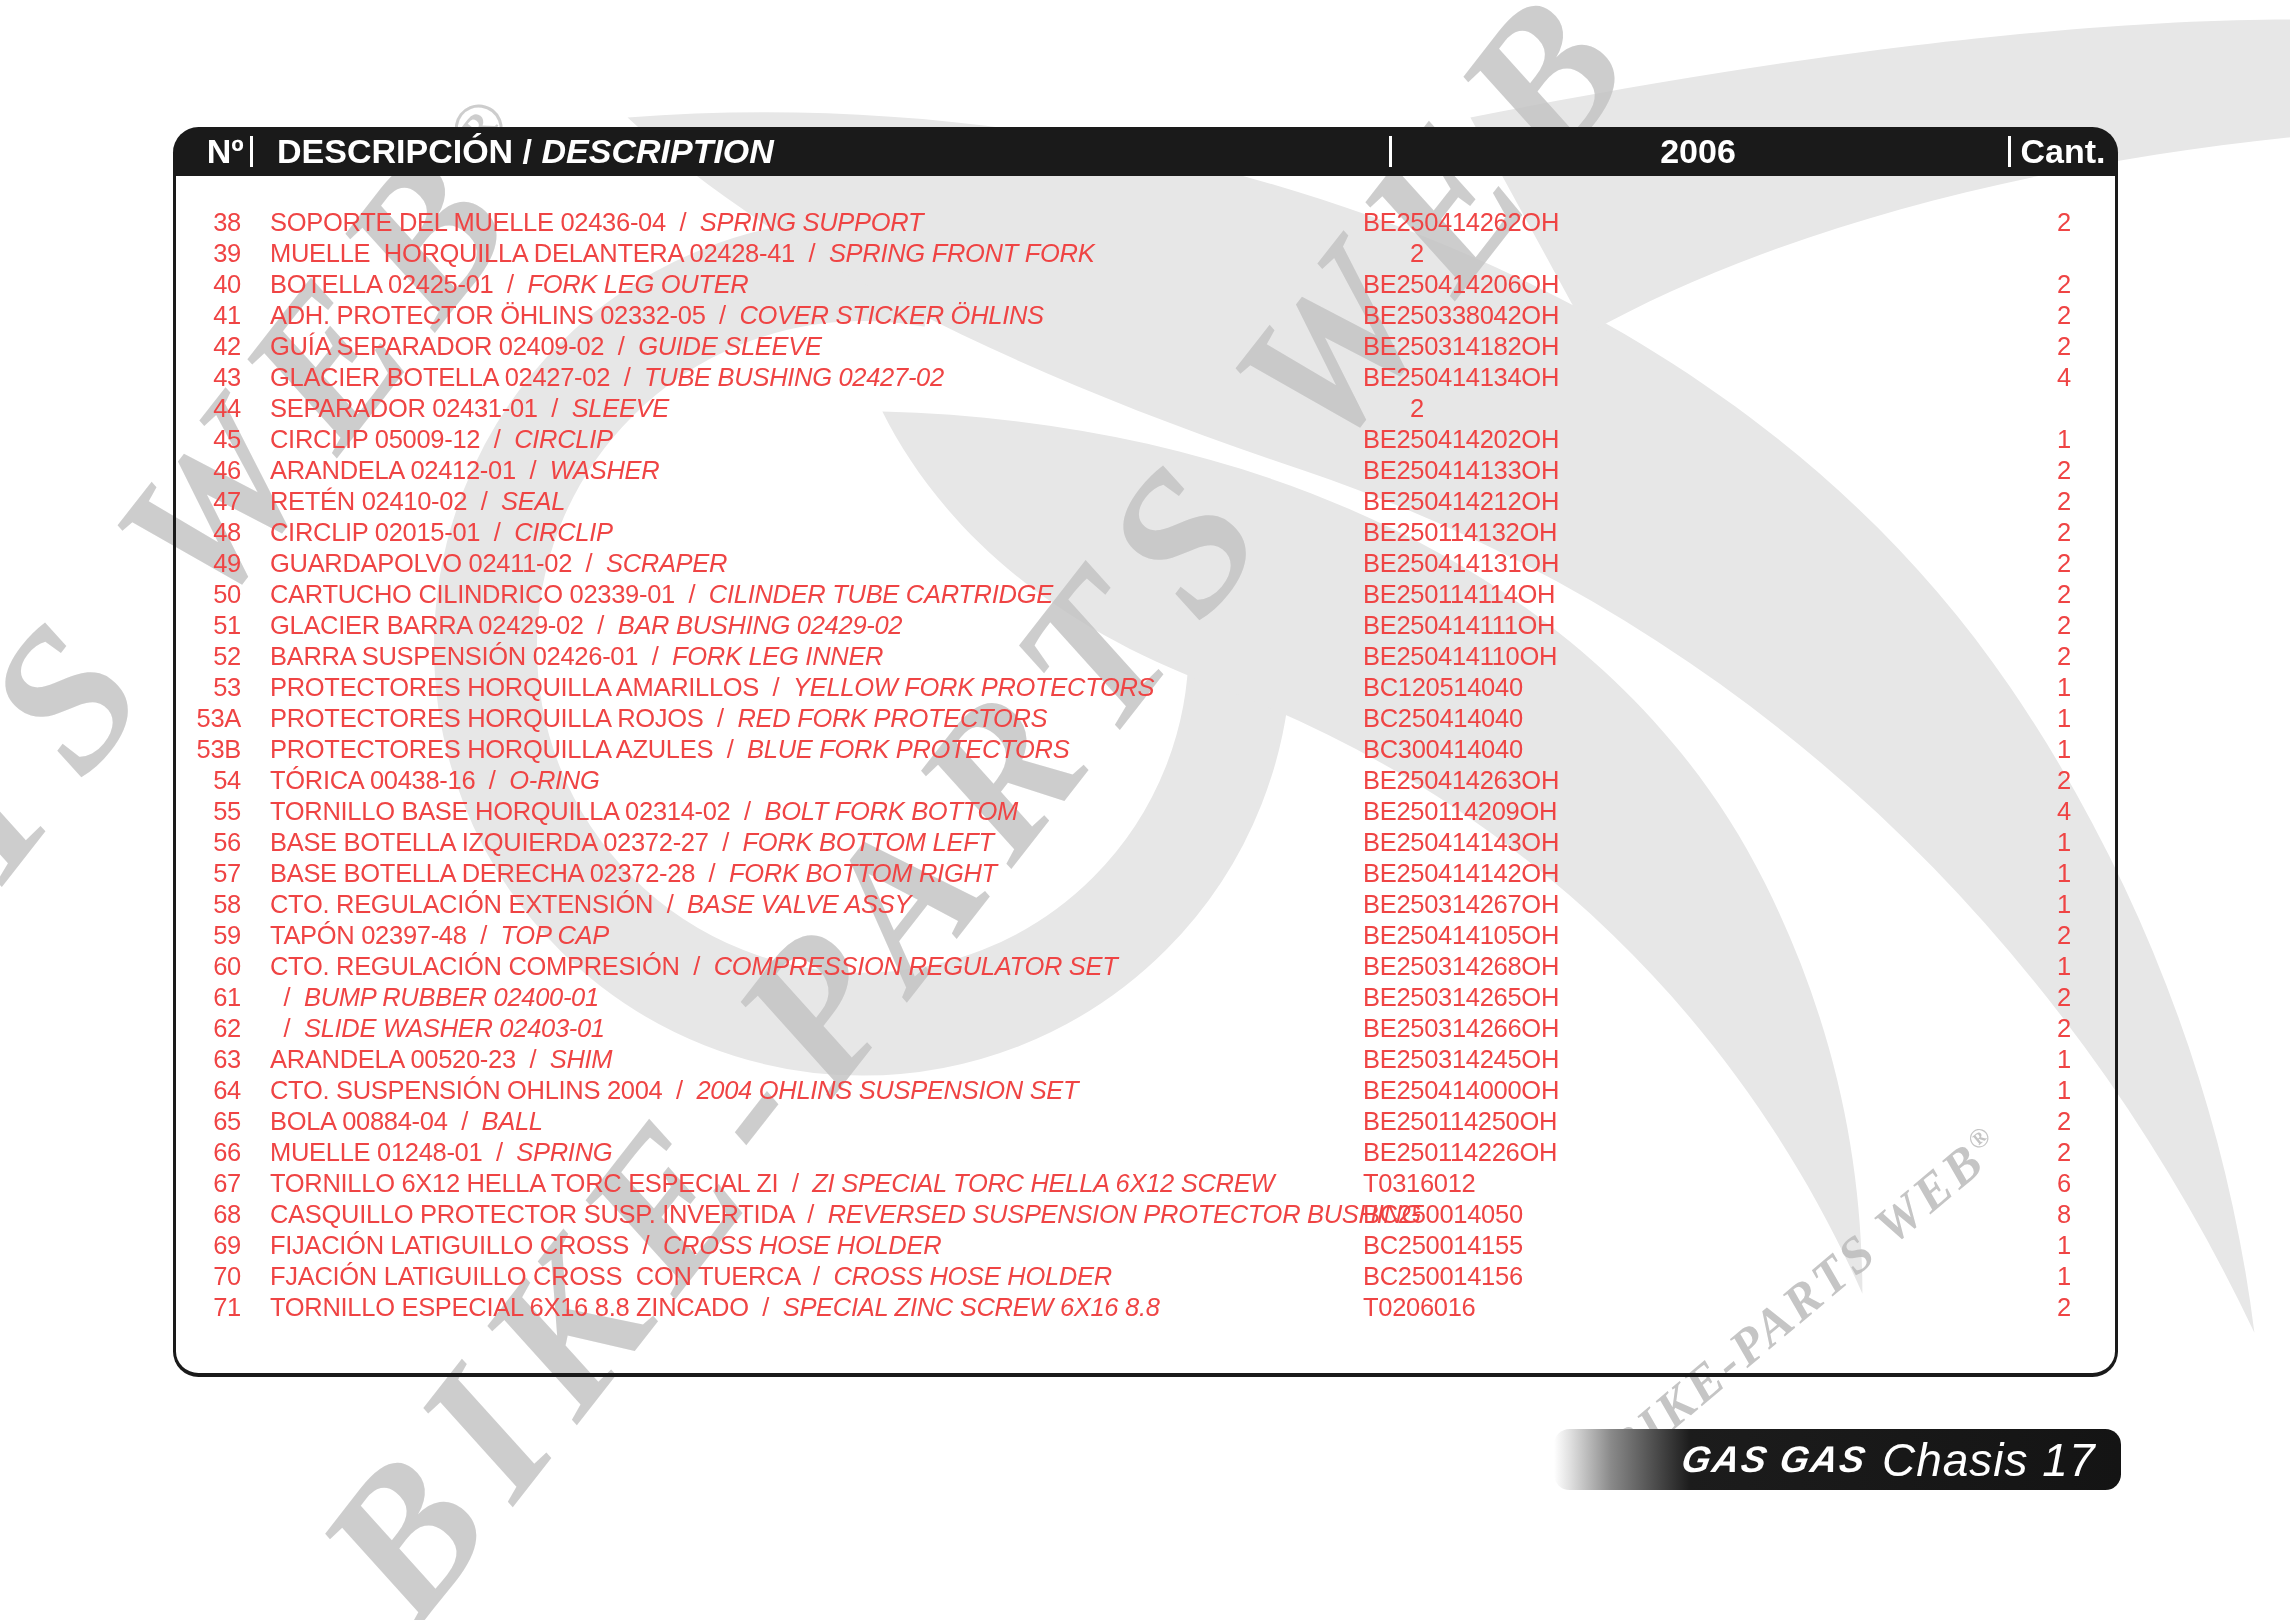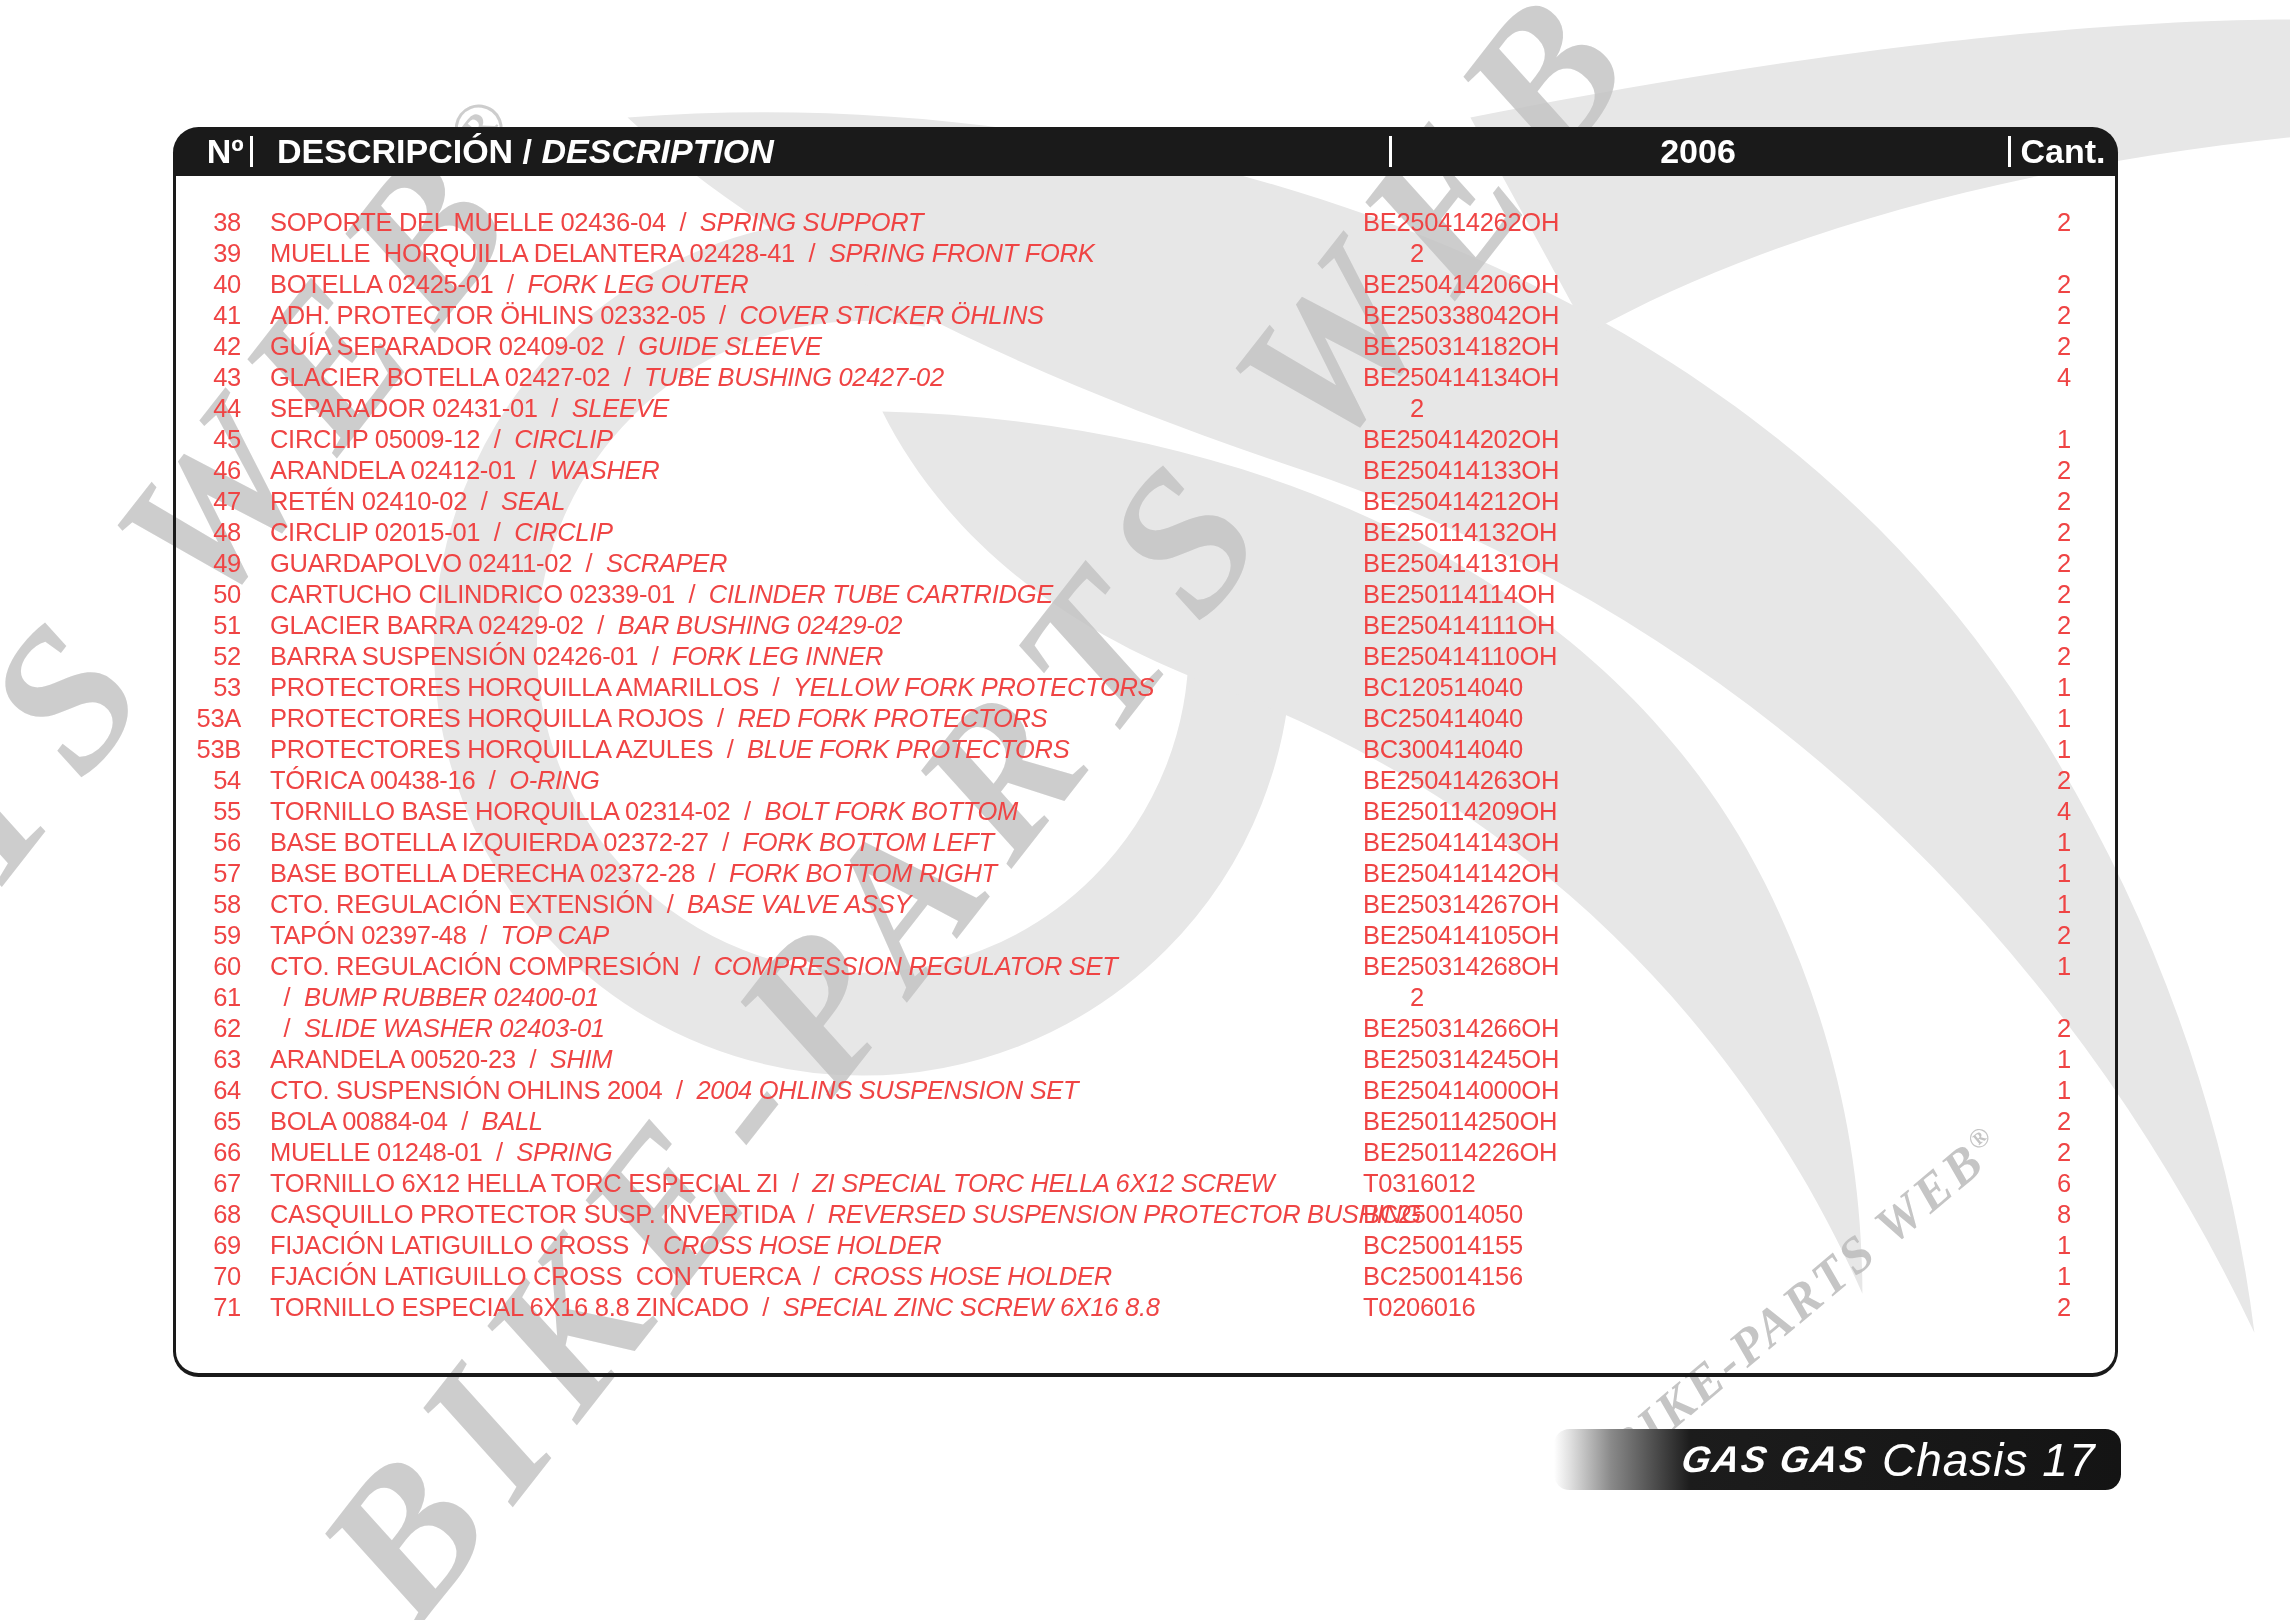--- a/index.html
+++ b/index.html
@@ -284,20 +284,21 @@
     <div class="row">
       <div class="cell no">60</div>
       <div class="cell desc"><span class="es">CTO. REGULACIÓN COMPRESIÓN</span><span class="sp">  /  </span><span class="en">COMPRESSION REGULATOR SET</span></div>
       <div class="cell part">BE250314268OH</div>
       <div class="cell qty">1</div>
     </div>
 
     <div class="row">
       <div class="cell no">61</div>
       <div class="cell desc"><span class="es"></span><span class="sp">  /  </span><span class="en">BUMP RUBBER 02400-01</span></div>
+      <div class="cell part">BE250314265OH</div>
       <div class="cell qty">2</div>
     </div>
 
     <div class="row">
       <div class="cell no">62</div>
       <div class="cell desc"><span class="es"></span><span class="sp">  /  </span><span class="en">SLIDE WASHER 02403-01</span></div>
       <div class="cell part">BE250314266OH</div>
       <div class="cell qty">2</div>
     </div>
 

